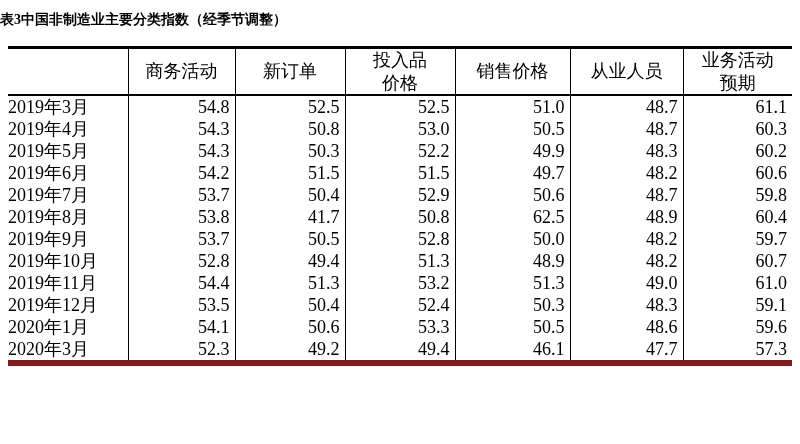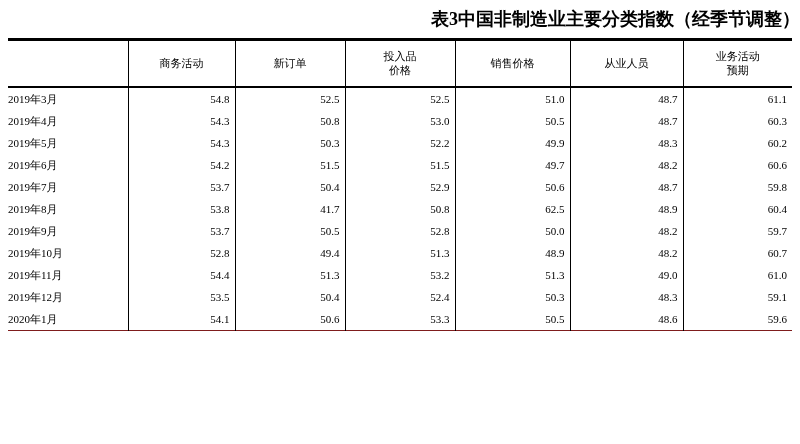--- a/index.html
+++ b/index.html
@@ -11,39 +11,39 @@
   }
   .page {
     position: relative;
     width: 800px;
     height: 444px;
     background: #ffffff;
     overflow: hidden;
   }
   .doc-title {
     margin: 9px 0 0 0;
-    text-align: right;
-    font-size: 18px;
+    text-align: left;
+    font-size: 14px;
     font-weight: bold;
     line-height: 21px;
   }
   .unit-label {
     margin: 33px 13px 12px 0;
     text-align: right;
     font-size: 15px;
     line-height: 20px;
   }
   table.indices {
     border-collapse: collapse;
     table-layout: fixed;
     width: 784px;
-    margin: 8px 8px;
+    margin: 16px 8px;
     border-top: 3px solid #000000;
-    border-bottom: 1px solid #7f1d1d;
-    font-size: 11px;
+    border-bottom: 6px solid #7f1d1d;
+    font-size: 18px;
   }
   table.indices th,
   table.indices td {
     padding: 0;
     overflow: hidden;
   }
   table.indices thead th {
     font-weight: normal;
     text-align: center;
     vertical-align: middle;
@@ -193,16 +193,25 @@
         </tr>
         <tr>
           <td class="month-cell">2020年1月</td>
           <td class="num-cell">54.1</td>
           <td class="num-cell">50.6</td>
           <td class="num-cell">53.3</td>
           <td class="num-cell">50.5</td>
           <td class="num-cell">48.6</td>
           <td class="num-cell">59.6</td>
         </tr>
+        <tr>
+          <td class="month-cell">2020年3月</td>
+          <td class="num-cell">52.3</td>
+          <td class="num-cell">49.2</td>
+          <td class="num-cell">49.4</td>
+          <td class="num-cell">46.1</td>
+          <td class="num-cell">47.7</td>
+          <td class="num-cell">57.3</td>
+        </tr>
       </tbody>
   </table>
 
 </div>
 
 </body></html>

